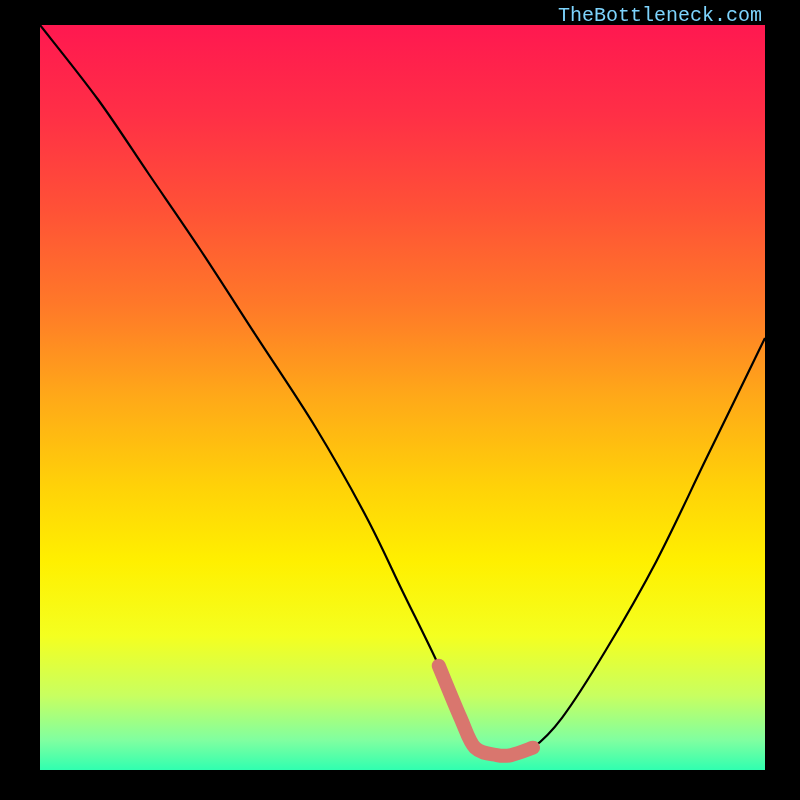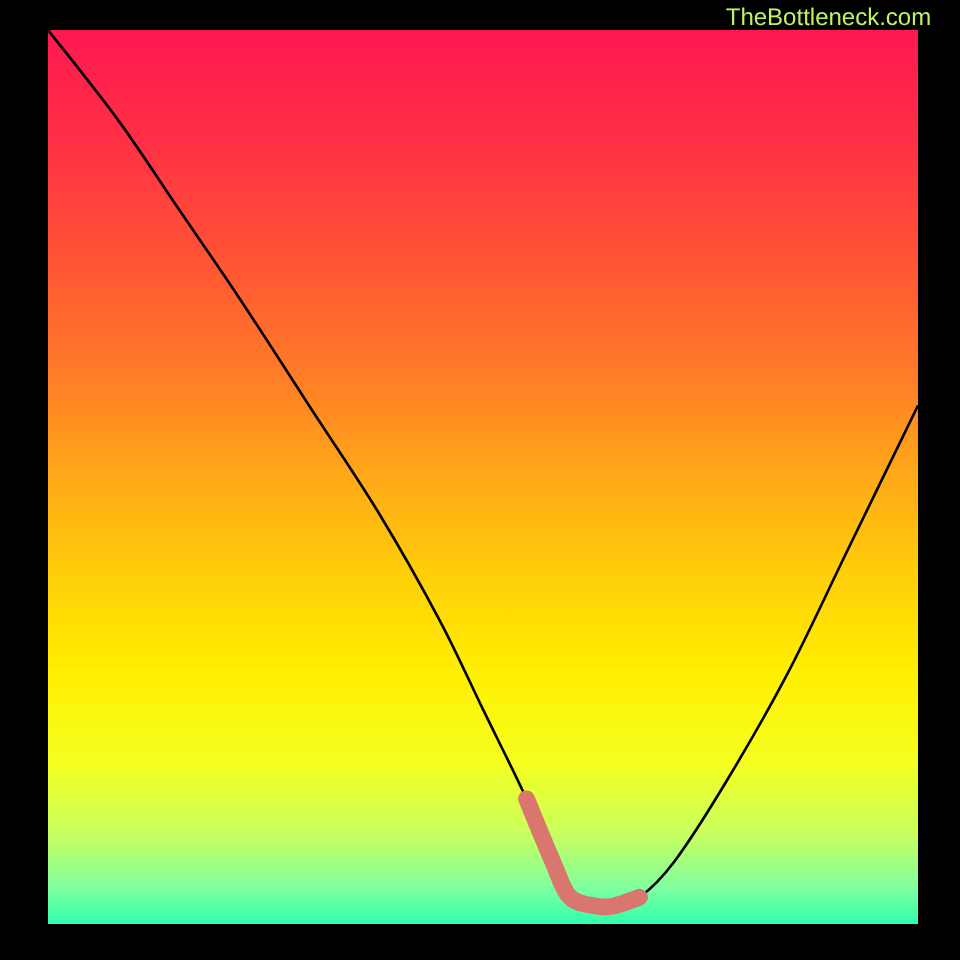--- a/index.html
+++ b/index.html
@@ -15,25 +15,26 @@
     position: absolute;
     left: 40px;
     top: 25px;
     width: 725px;
     height: 745px;
     background: #000;
   }
   .watermark {
     position: absolute;
     top: 4px;
-    right: 24px;
-    color: #bef264;
+    right: 38px;
+    color: #7dd3fc;
     font-size: 20px;
     font-weight: 500;
     z-index: 10;
+    font-family: Liberation Mono, monospace;
   }
   svg {
     display: block;
   }
 </style>
 </head>
 <body>
 
 <div class="watermark">TheBottleneck.com</div>
 

